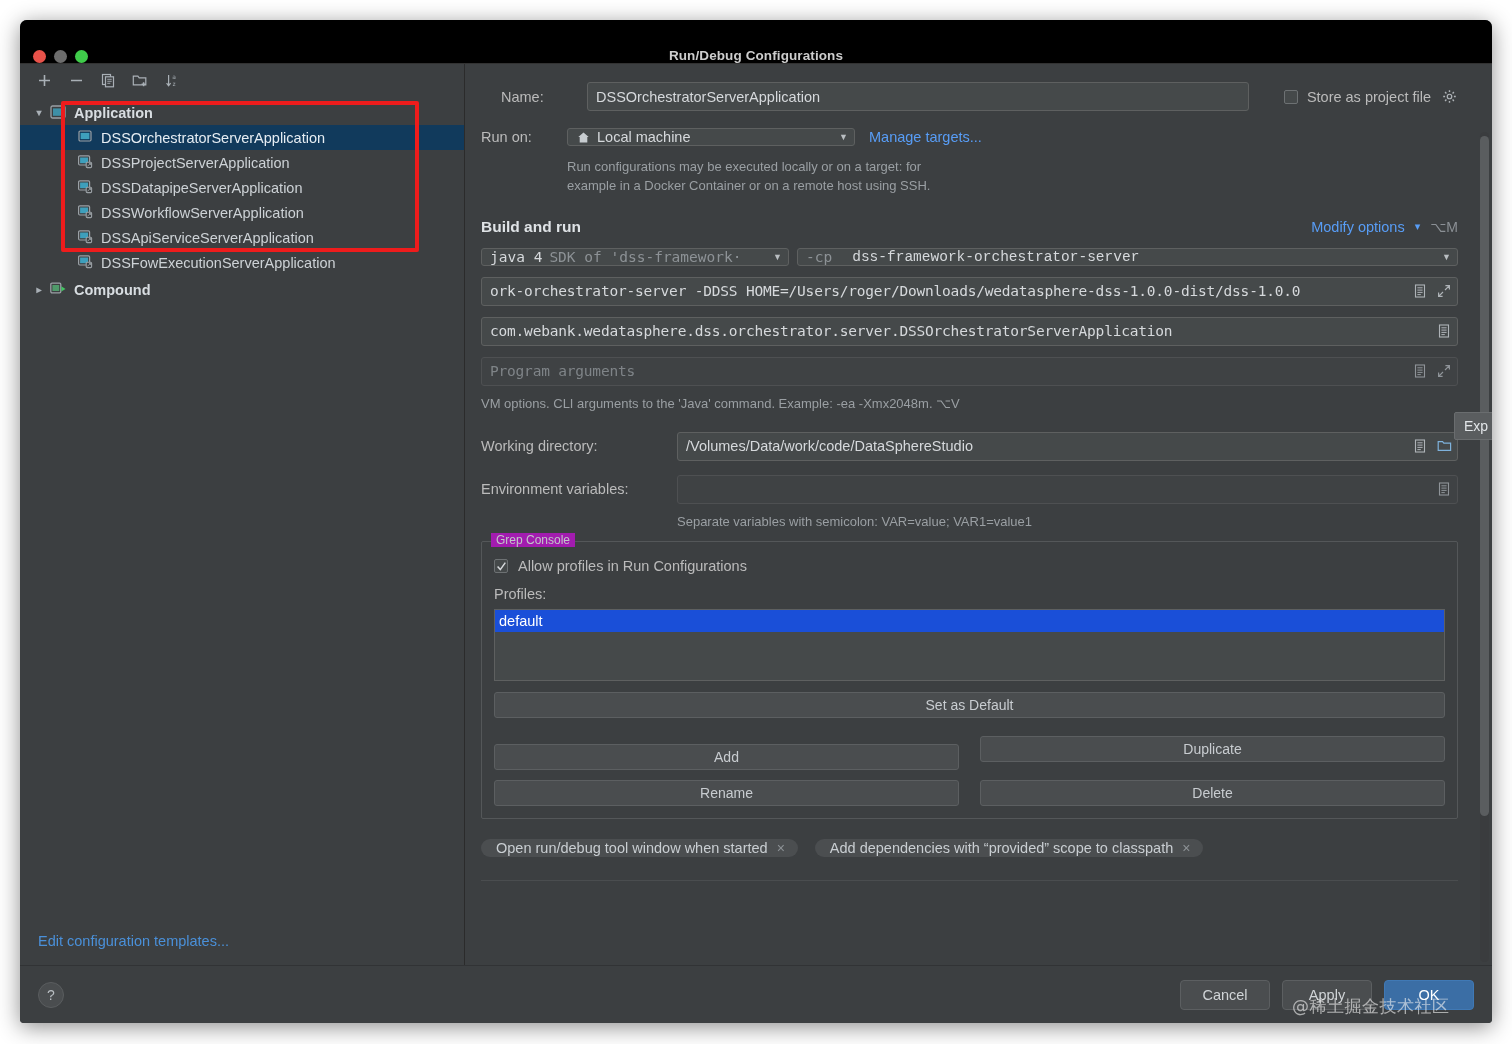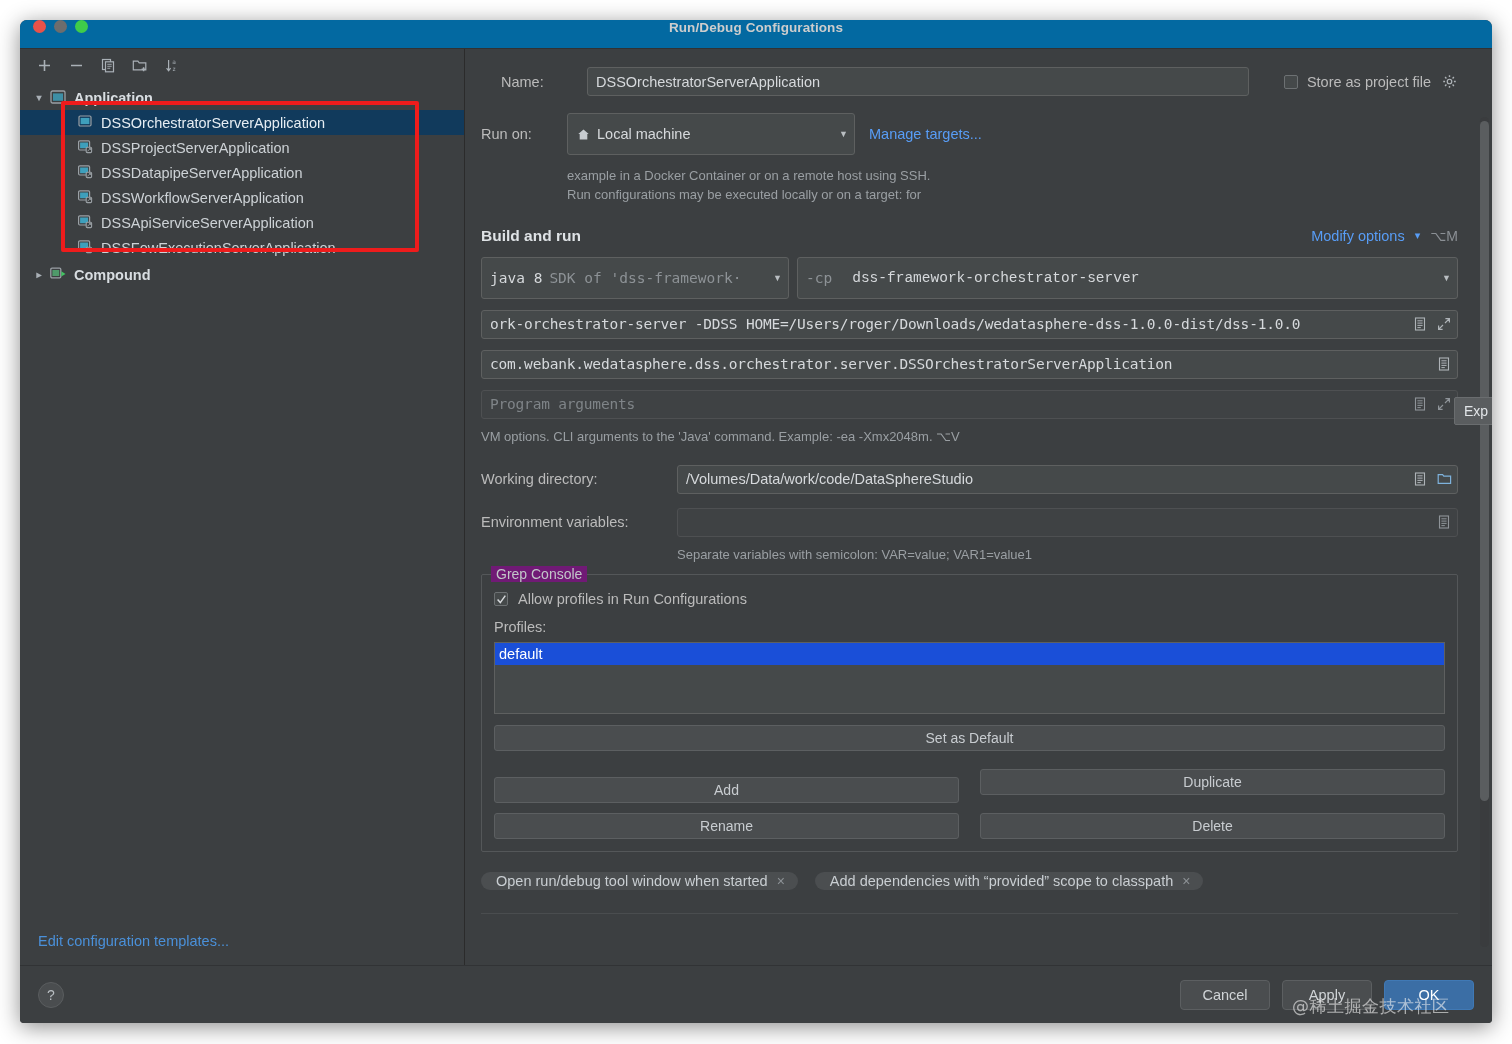--- a/index.html
+++ b/index.html
@@ -15,22 +15,22 @@
   .window {
     position: absolute; left: 20px; top: 20px;
     width: 1472px; height: 1003px;
     background: #3c3f41;
     border-radius: 7px 7px 4px 4px;
     box-shadow: 0 4px 22px rgba(0,0,0,.45);
     overflow: hidden;
     display: flex; flex-direction: column;
   }
   .titlebar {
-    height: 29px; background: #0369a1; border-bottom: 1px solid #323232;
-    display: flex; align-items: flex-start; position: relative; flex: none;
+    height: 44px; background: #000000; border-bottom: 1px solid #323232;
+    display: flex; align-items: flex-end; position: relative; flex: none;
   }
   .traffic { display: flex; gap: 8px; padding-left: 13px; }
   .dot { width: 13px; height: 13px; border-radius: 50%; }
   .dot.red { background: #e8524a; }
   .dot.yellow { background: #6d6d6d; }
   .dot.green { background: #3fcc4a; }
   .title-text {
     position: absolute; left: 0; right: 0; text-align: center;
     font-size: 13.5px; font-weight: bold; color: #cdcdcd;
     letter-spacing: .1px;
@@ -85,21 +85,21 @@
     background: #45494a; border: 1px solid #5e6060; border-radius: 3px;
     height: 29px; display: flex; align-items: center; padding: 0 8px;
     font-size: 14.5px; color: #d6d9dc; overflow: hidden; white-space: nowrap;
   }
   .field.mono { font-family: "DejaVu Sans Mono", monospace; font-size: 14.5px; letter-spacing: -.2px;}
   .field.disabled { background: #3f4244; border-color: #4e5052; color: #7a7f83; }
   .field .ph { color: #7f8488; }
 
   .combo {
     background: #45494a; border: 1px solid #5e6060; border-radius: 3px;
-    height: 42px; display: flex; align-items: center; padding: 0 6px 0 8px;
+    height: 18px; display: flex; align-items: center; padding: 0 6px 0 8px;
     font-size: 14.5px; color: #d6d9dc; position: relative; white-space: nowrap;
     overflow: hidden;
   }
   .combo .caret { margin-left: auto; padding-left: 8px; font-size: 9px; color: #b9bec2; }
 
   .link { color: #589df6; font-size: 14.5px; text-align: right; }
   .hint { font-size: 13px; color: #9a9fa3; line-height: 1.45; }
   .section-title { font-size: 15.5px; font-weight: bold; color: #dfe3e6; }
   .shortcut { color: #8b9095; font-size: 14px; }
 
@@ -116,22 +116,22 @@
   }
   .cb.checked { color: #d6d9dc; }
   .cb svg { display: block; }
 
   
   .group-box {
     border: 1px solid #545759; border-radius: 2px; margin-top: 10px;
     position: relative; padding: 16px 12px 12px 12px;
   }
   .group-legend {
-    position: absolute; top: -9px; left: 9px; background: #701a75;
-    padding: 0 5px; font-size: 14px; color: #c2c6c9;
+    position: absolute; top: -9px; left: 9px; background: #a21caf;
+    padding: 0 5px; font-size: 12px; color: #c2c6c9;
   }
   .list-box {
     border: 1px solid #5e6060; background: #45494a; height: 72px;
     margin-top: 7px; overflow: hidden;
   }
   .list-item-sel {
     background: #1a4fd8; color: #ffffff; font-size: 14.5px;
     padding: 2px 4px; height: 22px; display: flex; align-items: center;
   }
   .btn {
@@ -383,36 +383,36 @@
                     <path d="M7 1.6L1.4 6.4h1.5v6h8.2v-6h1.5z" fill="#c7ccd0"></path>
                   </svg>
               </span>
               <span>Local machine</span>
               <span class="caret">▼</span>
             </div>
             <div class="link">Manage targets...</div>
           </div>
 
           <div style="margin-left:86px; margin-top:12px;">
+            <div class="hint">Run configurations may be executed locally or on a target: for</div>
             <div class="hint">example in a Docker Container or on a remote host using SSH.</div>
-            <div class="hint">Run configurations may be executed locally or on a target: for</div>
           </div>
 
           <div class="row" style="margin-top:22px;">
             <div class="section-title">Build and run</div>
             <div class="row" style="margin-left:auto; gap:10px;">
               <span class="link">Modify options</span>
               <span class="link" style="font-size:11px;">▾</span>
               <span class="shortcut">⌥M</span>
             </div>
           </div>
 
           <div class="row" style="gap:8px; margin-top:12px;">
             <div class="combo mono" style="width:308px;">
-              <span style="color:#d6d9dc;font-family:'DejaVu Sans Mono',monospace;">java 8</span>
+              <span style="color:#d6d9dc;font-family:'DejaVu Sans Mono',monospace;">java 4</span>
               <span style="color:#8d9296;margin-left:7px;font-family:'DejaVu Sans Mono',monospace;overflow:hidden;">SDK of 'dss-framework·</span>
               <span class="caret">▼</span>
             </div>
             <div class="combo mono" style="flex:1;">
               <span style="color:#8d9296;font-family:'DejaVu Sans Mono',monospace;">-cp</span>
               <span style="margin-left:20px;font-family:Liberation Mono, monospace;">dss-framework-orchestrator-server</span>
               <span class="caret">▼</span>
             </div>
           </div>
 

